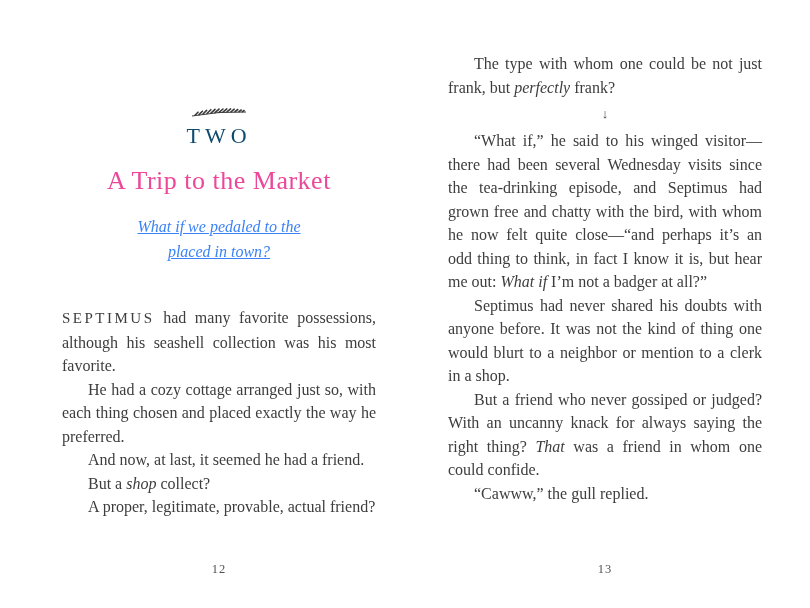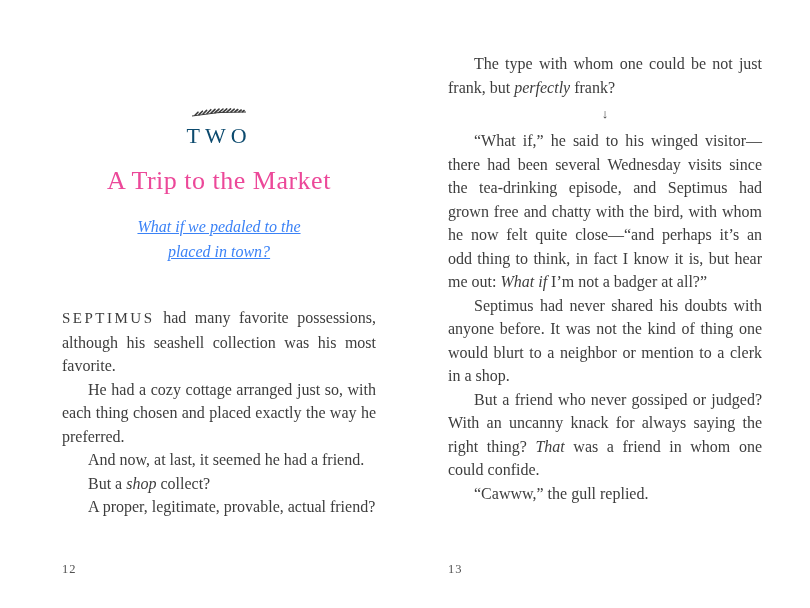--- a/index.html
+++ b/index.html
@@ -85,20 +85,21 @@
     justify-content: center;
     text-align: center;
     font-size: 13px;
     color: #3c3c3c;
   }
   
   .folio {
     position: absolute;
     top: 562px;
     width: 314px;
+    text-align: center;
     font-size: 12.5px;
     letter-spacing: 1px;
     color: #525252;
   }
   .folio-left  { left: 62px; }
   .folio-right { left: 448px; }
 </style>
 </head>
 <body>
 

